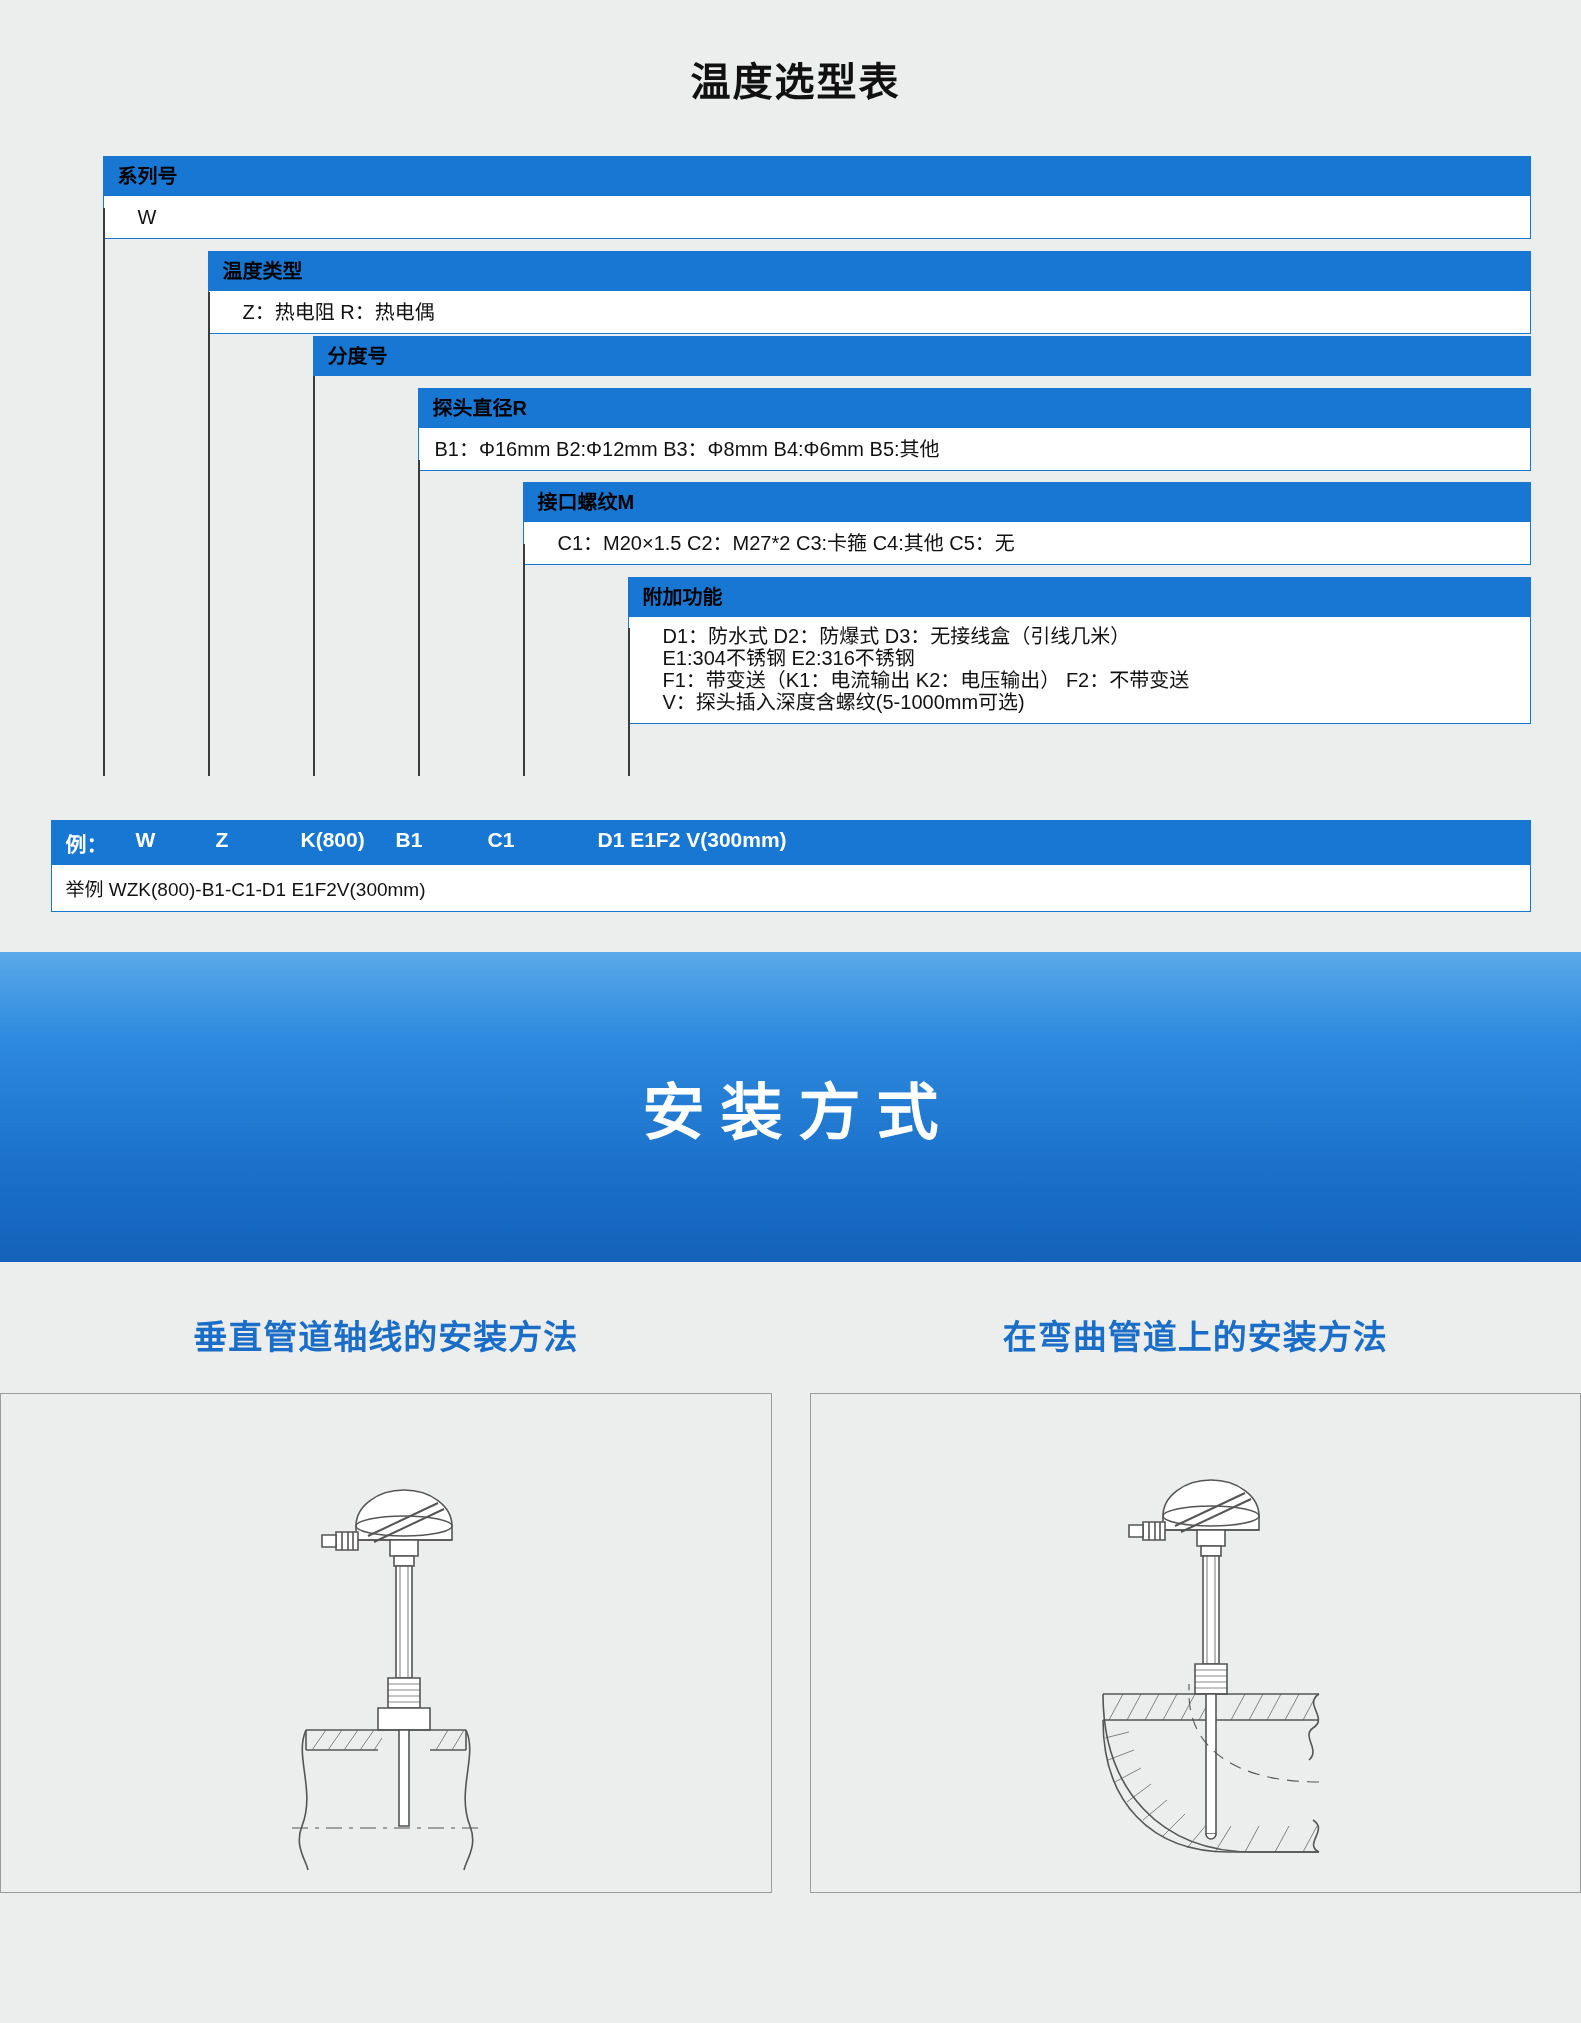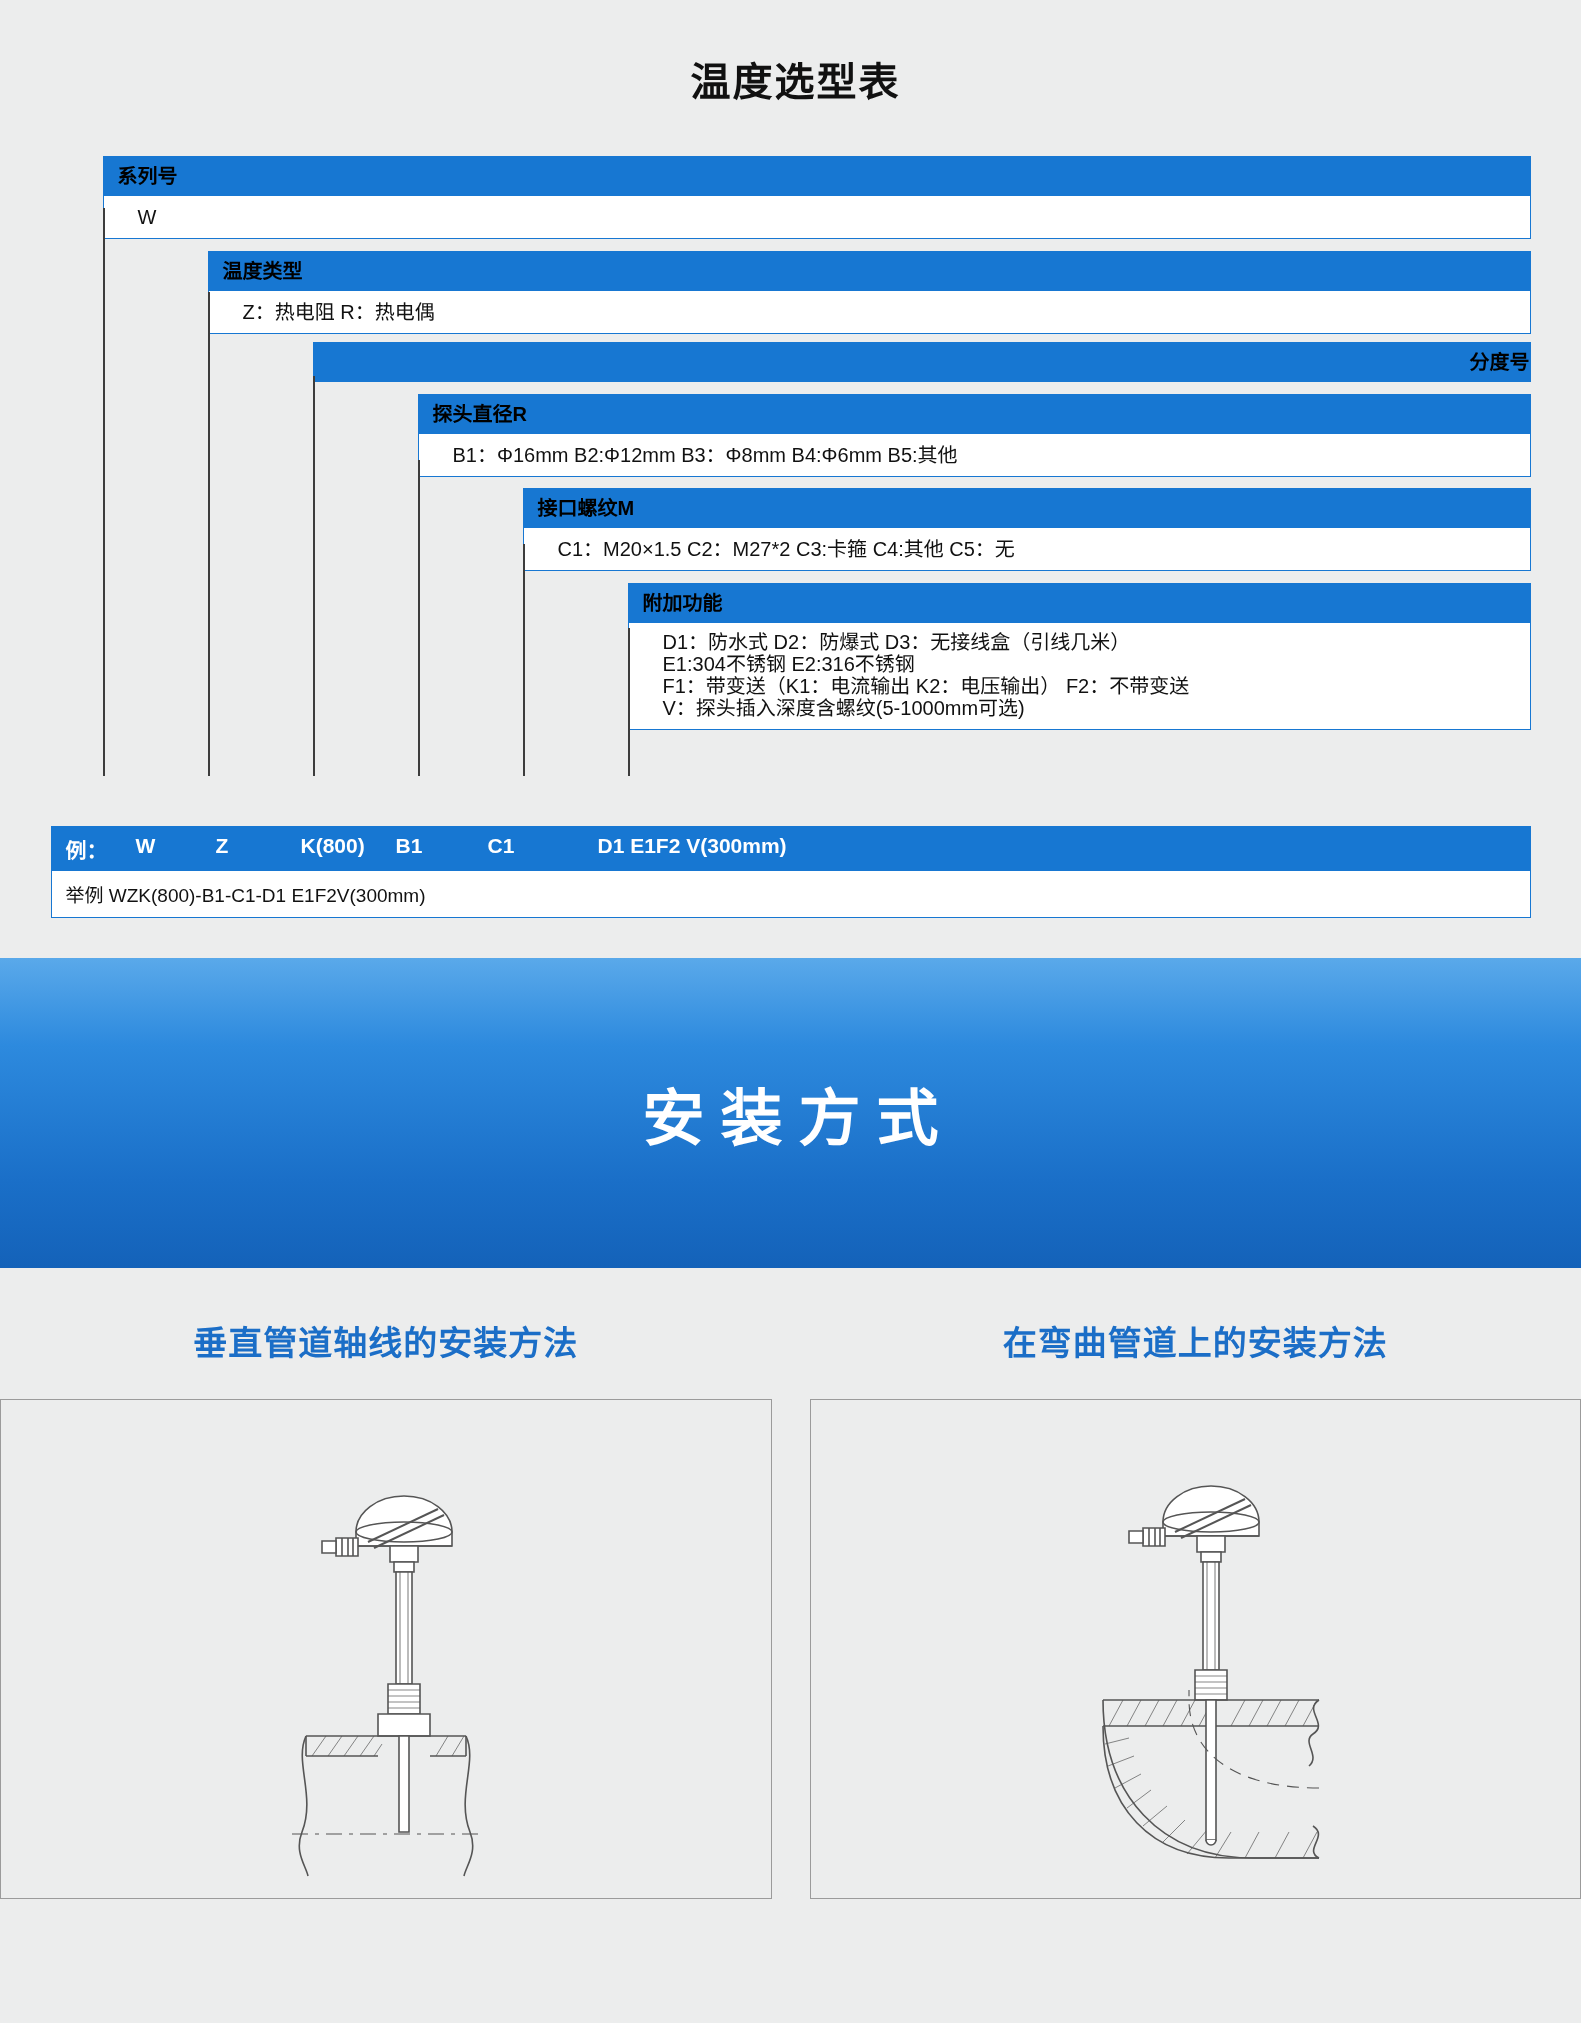--- a/index.html
+++ b/index.html
@@ -142,27 +142,27 @@
       <div class="row" style="margin-left:52px;">
         <div class="hdr">系列号</div>
         <div class="val" style="padding-left:34px;">W</div>
       </div>
 
       <div class="row" style="margin-left:157px; margin-top:12px;">
         <div class="hdr">温度类型</div>
         <div class="val" style="padding-left:34px;">Z：热电阻 R：热电偶</div>
       </div>
 
-      <div class="row" style="margin-left:262px; margin-top:8px;text-align:right;">
+      <div class="row" style="margin-left:262px; margin-top:2px;">
         <div class="hdr">分度号</div>
       </div>
 
       <div class="row" style="margin-left:367px; margin-top:12px;">
         <div class="hdr">探头直径R</div>
-        <div class="val" style="padding-left:34px;">B1：Φ16mm B2:Φ12mm B3：Φ8mm B4:Φ6mm B5:其他</div>
+        <div class="val" style="padding-left:16px;">B1：Φ16mm B2:Φ12mm B3：Φ8mm B4:Φ6mm B5:其他</div>
       </div>
 
       <div class="row" style="margin-left:472px; margin-top:11px;">
         <div class="hdr">接口螺纹M</div>
         <div class="val" style="padding-left:34px;">C1：M20×1.5 C2：M27*2 C3:卡箍 C4:其他 C5：无</div>
       </div>
 
       <div class="row" style="margin-left:577px; margin-top:12px;">
         <div class="hdr">附加功能</div>
         <div class="val multi" style="padding-left:34px; white-space:pre-line;">D1：防水式 D2：防爆式 D3：无接线盒（引线几米）

